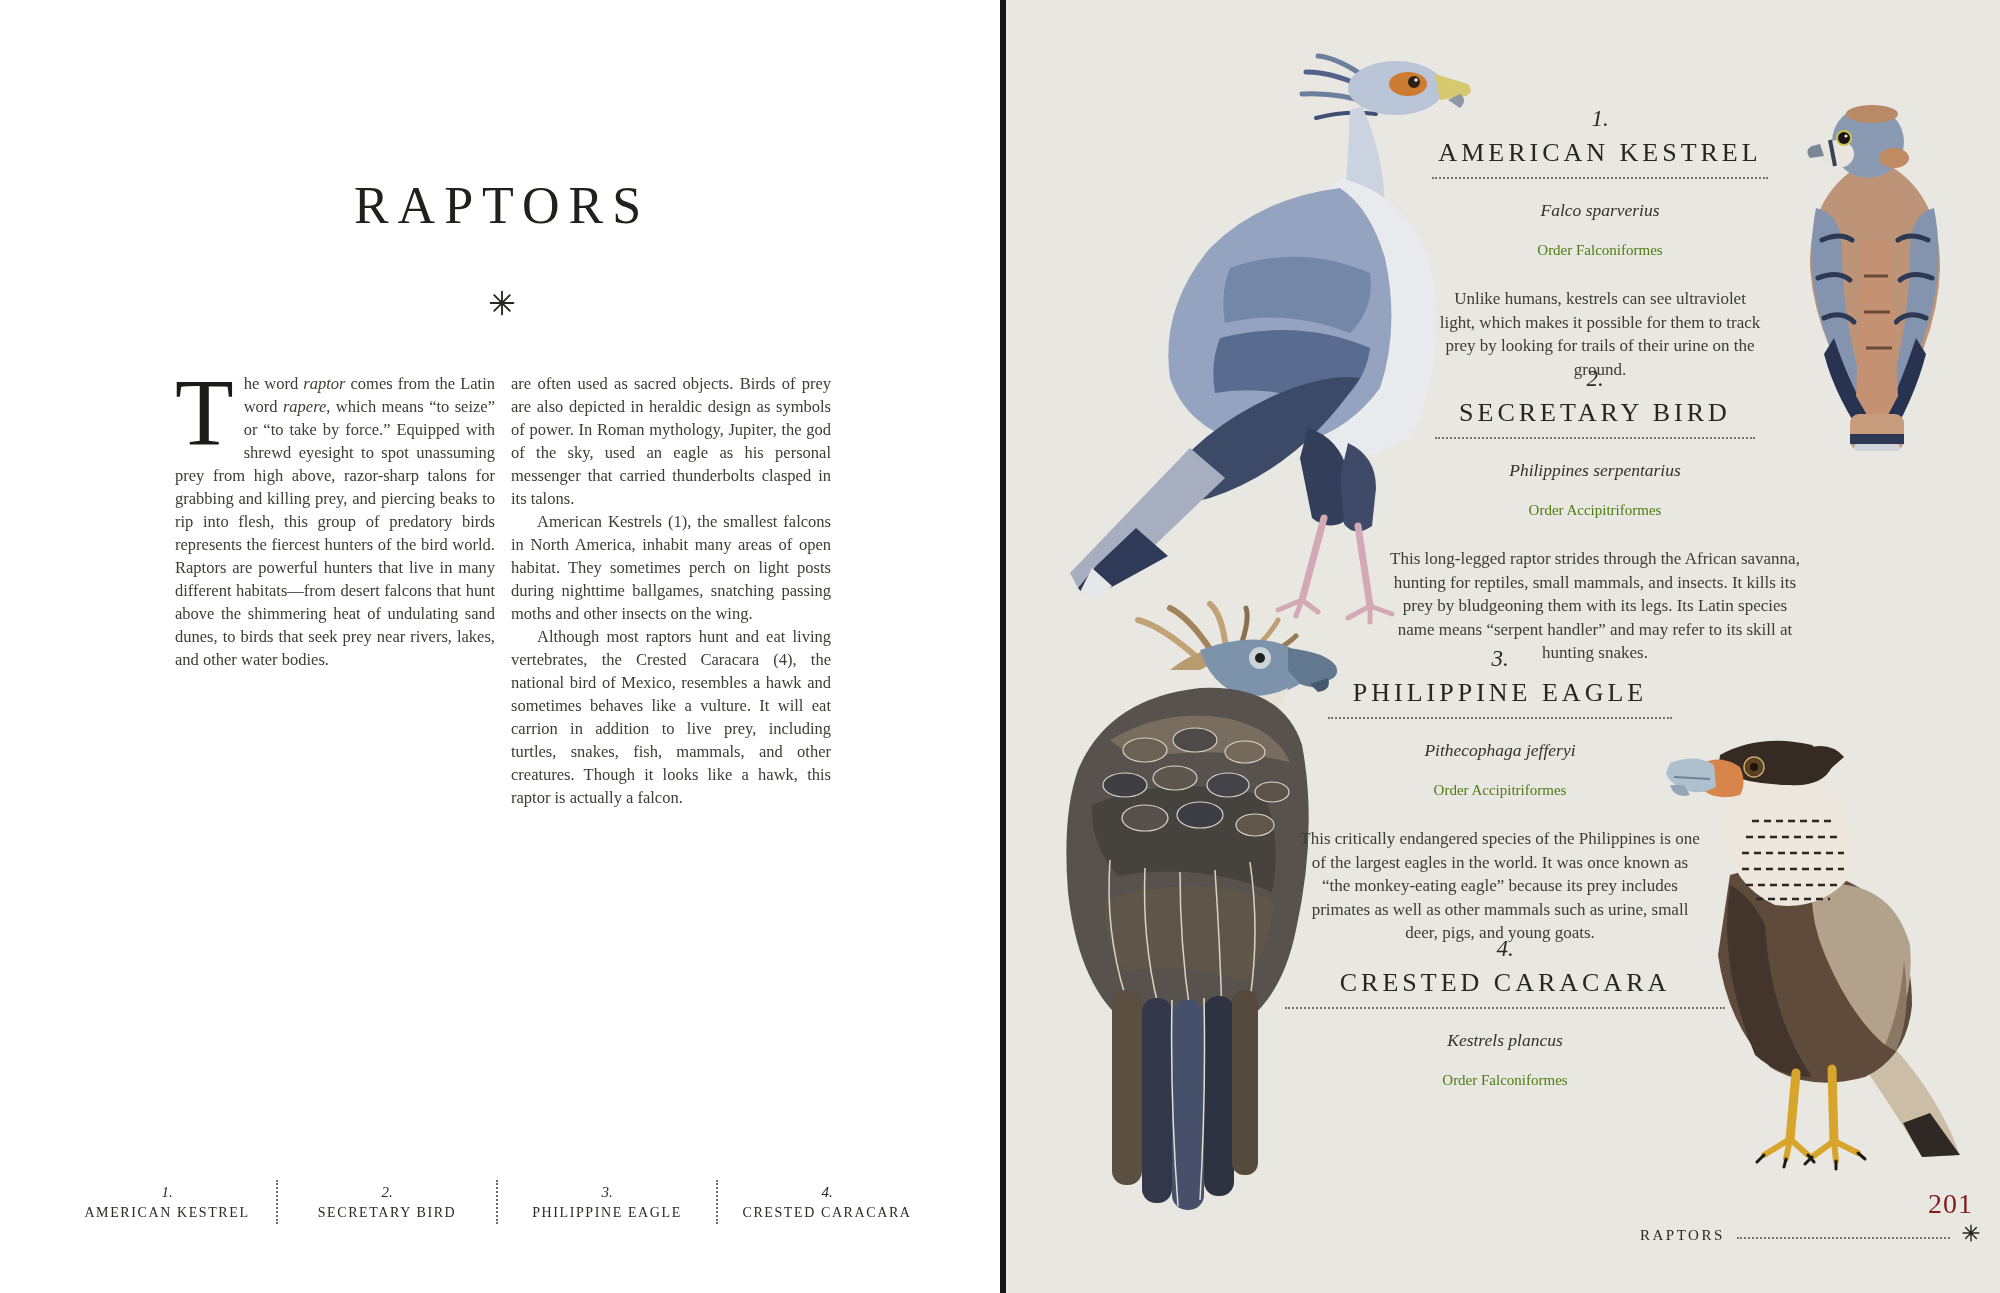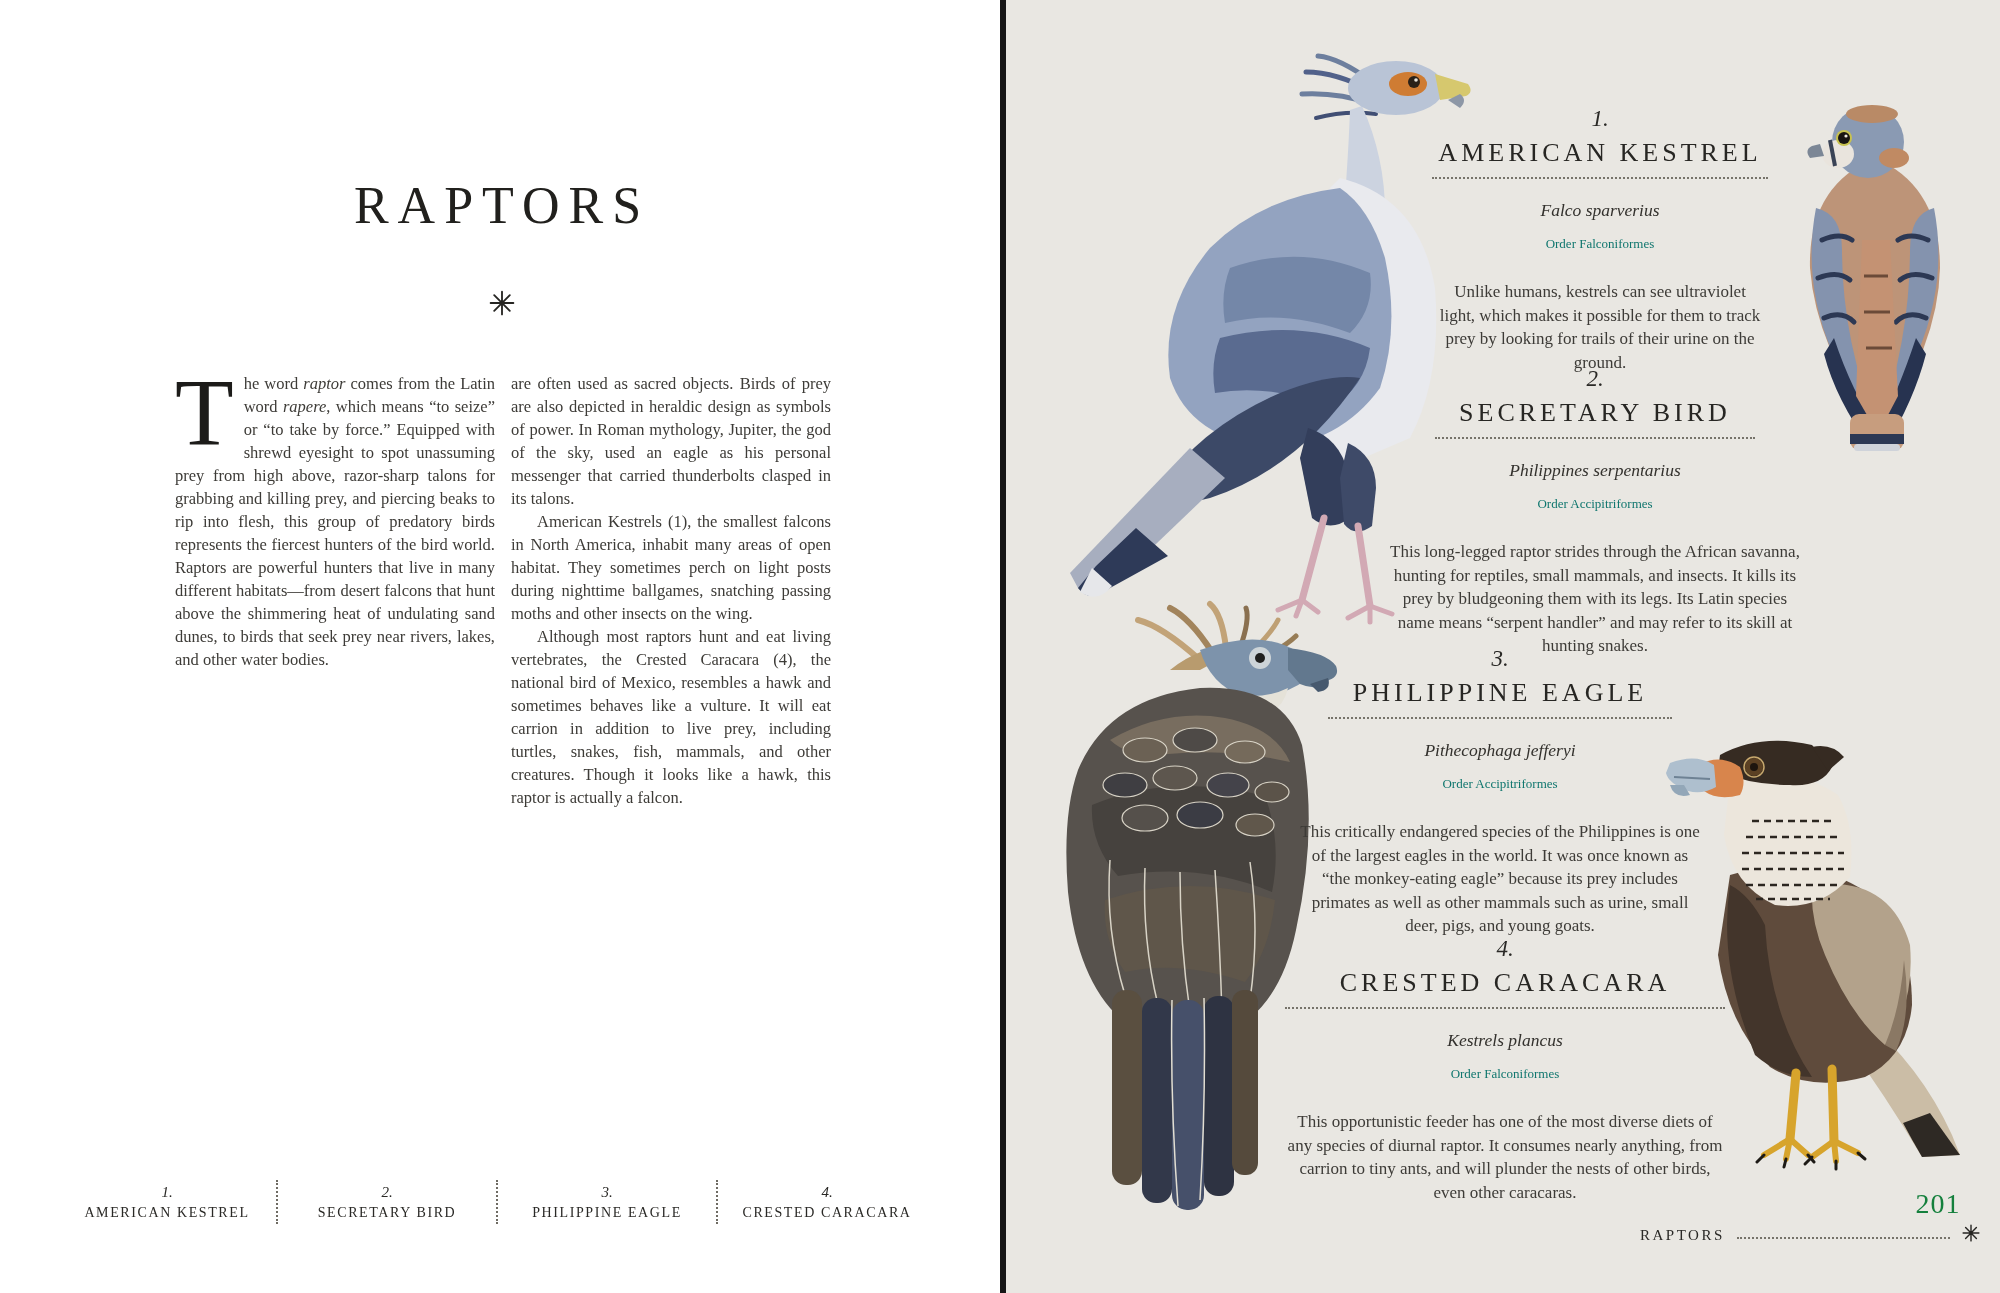--- a/index.html
+++ b/index.html
@@ -42,41 +42,41 @@
   .page-right{position:absolute;left:1006px;top:0;width:994px;height:1293px;background:#e9e7e2;}
 
   .entry{position:absolute;text-align:center;color:#3d3b37;}
   .entry-num{font-style:italic;font-size:23px;color:#2a2926;}
   .entry-name{
     margin:6px 0 0;font-weight:400;font-size:26px;letter-spacing:4px;
     color:#272623;font-family:"Liberation Serif", serif;
   }
   .dotrule{border-bottom:2px dotted #76736a;margin:9px auto 0;}
   .latin{font-style:italic;font-size:17.5px;margin-top:21px;color:#33312d;}
-  .order{font-size:13px;margin-top:15px;color:#0f766e;}
+  .order{font-size:15px;margin-top:21px;color:#4d7c0f;}
   .desc{font-size:17px;line-height:23.5px;margin:28px auto 0;}
 
   .e1{left:404px;top:106px;width:380px;}
   .e1 .dotrule{width:336px;} .e1 .desc{width:330px;}
   .e2{left:374px;top:366px;width:430px;}
   .e2 .dotrule{width:320px;} .e2 .desc{width:410px;}
   .e3{left:289px;top:646px;width:410px;}
   .e3 .dotrule{width:344px;} .e3 .desc{width:404px;}
   .e4{left:274px;top:936px;width:450px;}
   .e4 .dotrule{width:440px;} .e4 .desc{width:436px;}
 
   .illustration{position:absolute;}
   .ill-secretary{left:34px;top:48px;width:440px;height:585px;}
   .ill-kestrel{left:794px;top:100px;width:150px;height:355px;}
   .ill-eagle{left:44px;top:600px;width:290px;height:615px;}
   .ill-caracara{left:654px;top:725px;width:310px;height:450px;}
 
   .pagenum{
-    position:absolute;left:897px;top:1188px;width:70px;text-align:center;
-    font-size:28px;color:#15803d;letter-spacing:1px;
+    position:absolute;left:897px;top:1188px;width:70px;text-align:right;
+    font-size:28px;color:#7f1d1d;letter-spacing:1px;
   }
   .footer-right{
     position:absolute;left:634px;top:1224px;width:340px;
     display:flex;align-items:center;gap:12px;color:#2a2926;
   }
   .footer-right-label{font-size:15px;letter-spacing:2.5px;}
   .leader{flex:1;border-bottom:2px dotted #76736a;height:2px;margin-top:4px;}
 </style>
 </head>
 <body>
@@ -318,21 +318,20 @@
       <div class="order">Order Accipitriformes</div>
       <p class="desc">This critically endangered species of the Philippines is one of the largest eagles in the world. It was once known as “the monkey-eating eagle” because its prey includes primates as well as other mammals such as urine, small deer, pigs, and young goats.</p>
     </div>
 
     <div class="entry e4">
       <div class="entry-num">4.</div>
       <h2 class="entry-name">CRESTED CARACARA</h2>
       <div class="dotrule"></div>
       <div class="latin">Kestrels plancus</div>
       <div class="order">Order Falconiformes</div>
-      <p class="desc">This opportunistic feeder has one of the most diverse diets of any species of diurnal raptor. It consumes nearly anything, from carrion to tiny ants, and will plunder the nests of other birds, even other caracaras.</p>
     </div>
 
     <div class="pagenum">201</div>
 
     <div class="footer-right">
       <span class="footer-right-label">RAPTORS</span>
       <span class="leader"></span>
       <span class="star-svg">
         <svg width="18" height="18" viewBox="0 0 24 24">
           <g stroke="#262522" stroke-width="1.9" stroke-linecap="round" fill="none">

